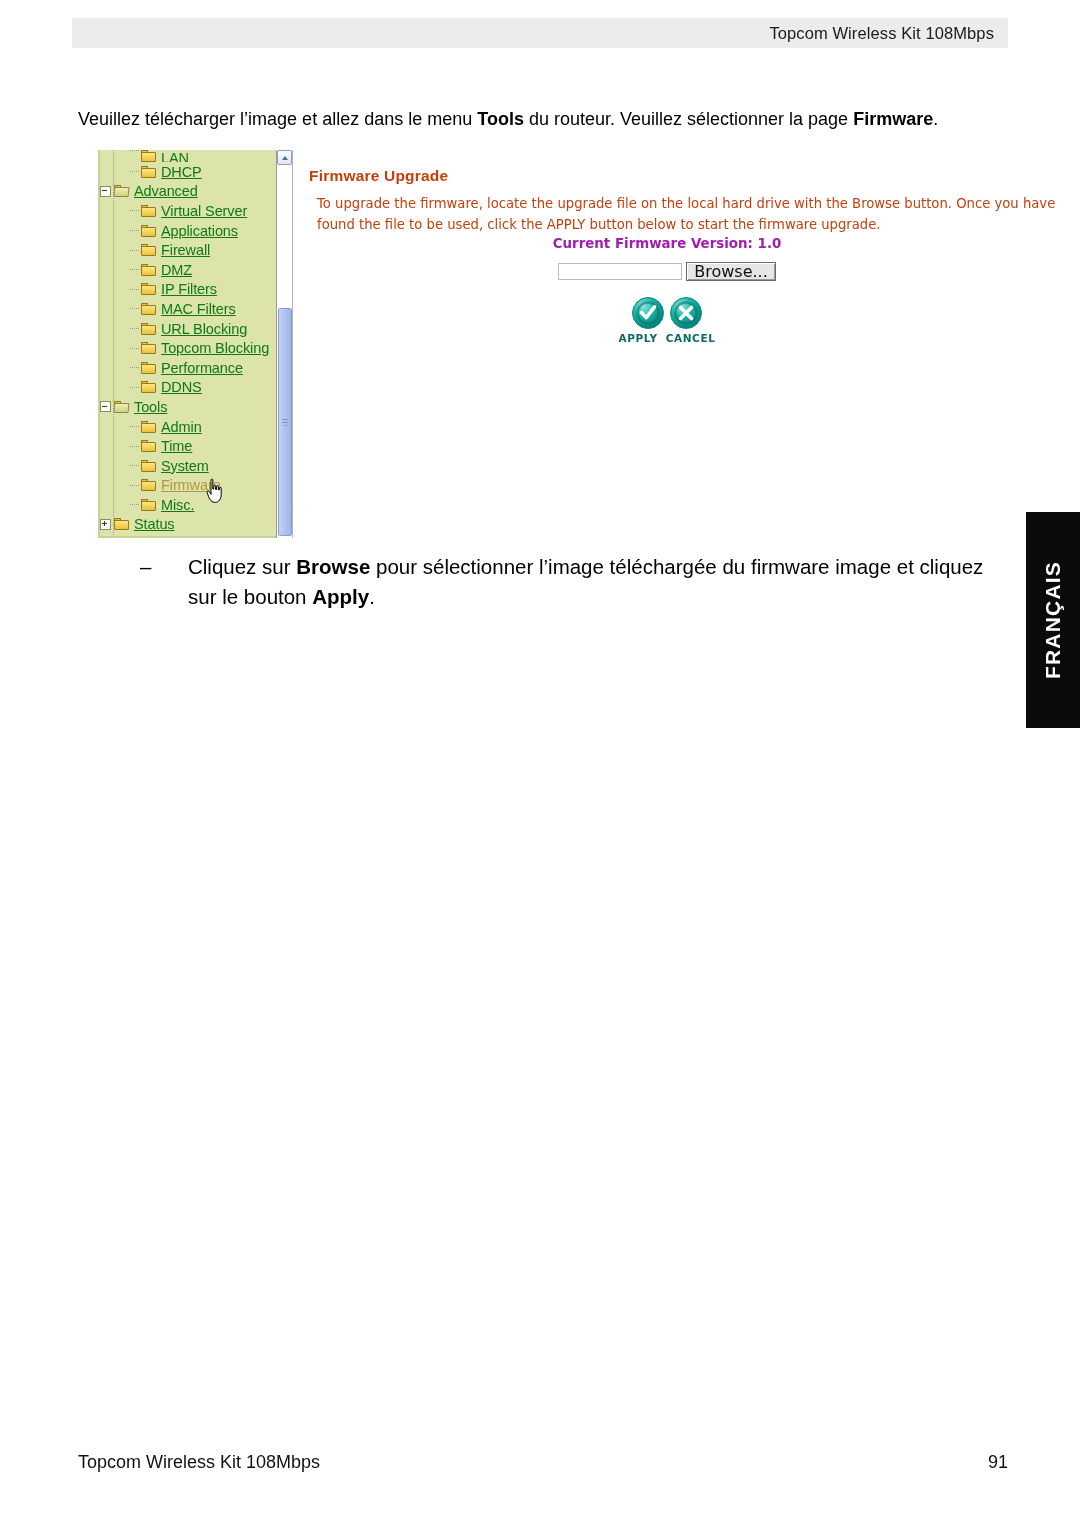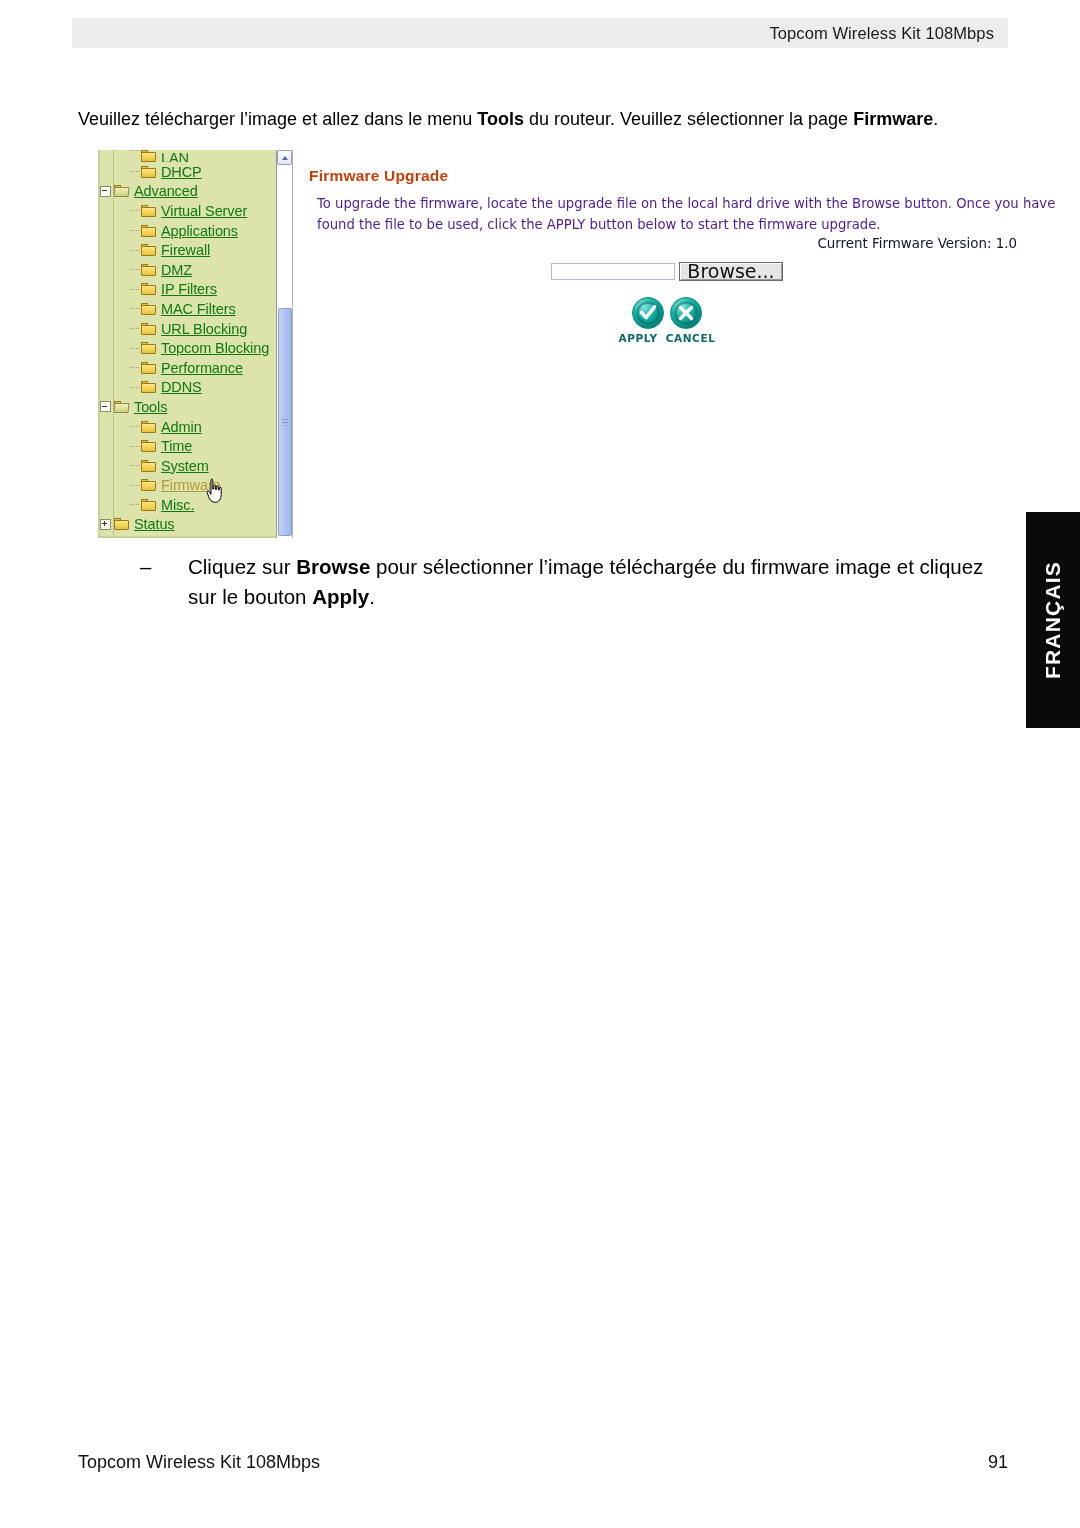--- a/index.html
+++ b/index.html
@@ -256,32 +256,32 @@
     color: #c2410c;
     letter-spacing: 0.2px;
   }
   .panel-desc {
     position: absolute;
     left: 22px;
     top: 43px;
     width: 742px;
     font-size: 13.2px;
     line-height: 21px;
-    color: #4c1d95;
+    color: #c2410c;
     font-family: "DejaVu Sans", sans-serif;
   }
   .fw-version {
     position: absolute;
     left: 22px;
     top: 86px;
     width: 700px;
-    text-align: right;
+    text-align: center;
     font-size: 13.4px;
-    font-weight: normal;
-    color: #0f172a;
+    font-weight: bold;
+    color: #a21caf;
     font-family: "DejaVu Sans", sans-serif;
   }
   .file-row {
     position: absolute;
     left: 22px;
     top: 112px;
     width: 700px;
     display: flex;
     justify-content: center;
     align-items: center;
@@ -295,21 +295,21 @@
     box-sizing: border-box;
     font-size: 11px;
     padding: 0 2px;
   }
   .browse-btn {
     height: 19px;
     padding: 0 7px;
     background: #e6e6e6;
     border: 1px solid #6a6a6a;
     box-shadow: inset 1px 1px 0 #ffffff, inset -1px -1px 0 #9a9a9a;
-    font-size: 19px;
+    font-size: 16px;
     color: #111;
     font-family: "DejaVu Sans", sans-serif;
     line-height: 17px;
     box-sizing: border-box;
     cursor: pointer;
   }
 
   .action-icons {
     position: absolute;
     left: 22px;

